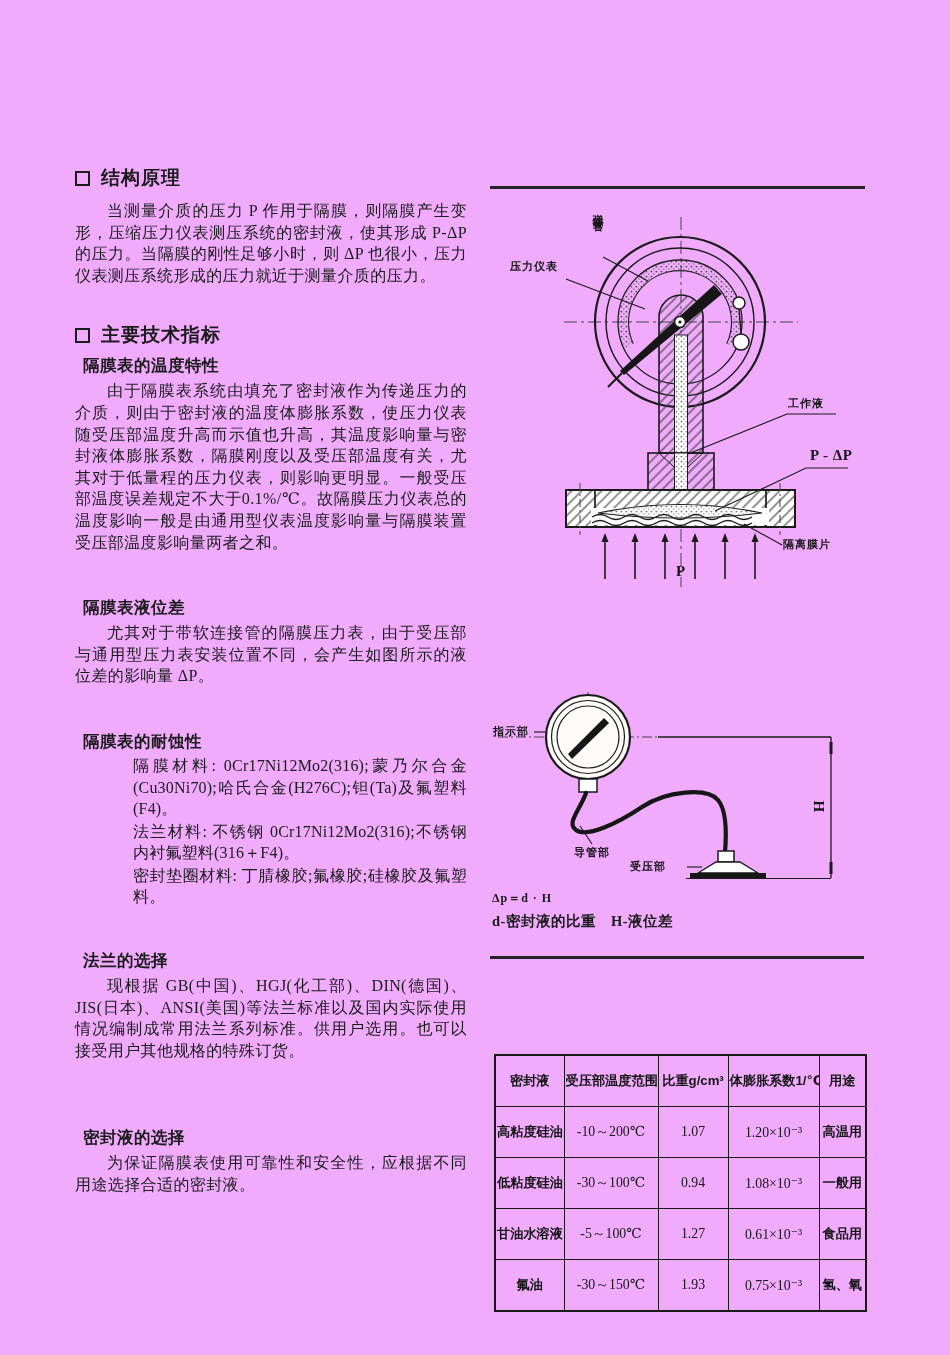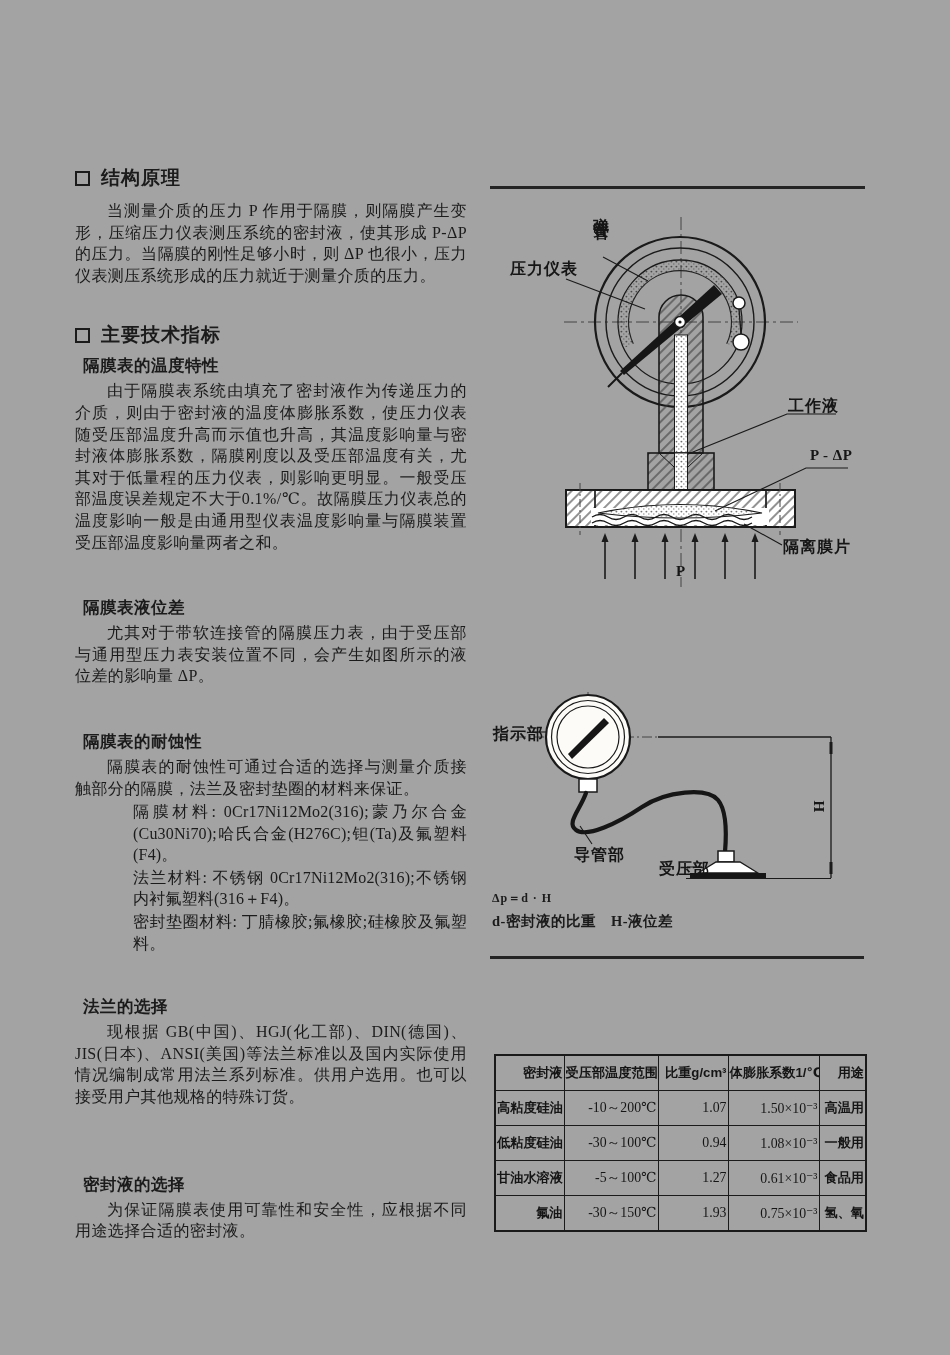--- a/index.html
+++ b/index.html
@@ -1,19 +1,19 @@
 <!DOCTYPE html>
 <html><head>
 <meta charset="utf-8">
 <style>
   * { margin:0; padding:0; box-sizing:border-box; }
   html,body { background:#e8e8e6; }
   #page {
     position:relative; width:950px; height:1355px;
-    background:#a3a3a3; color:#1b1b1b; overflow:hidden;
+    background:#f0abfc; color:#1b1b1b; overflow:hidden;
     font-family:"Liberation Serif","DejaVu Serif",serif;
   }
   
   #leftcol { position:absolute; left:75px; top:160px; width:392px; }
   .major-h {
     display:flex; align-items:center; gap:11px;
     font-family:"Liberation Sans","DejaVu Sans",sans-serif;
     font-weight:700; font-size:19px; letter-spacing:1px;
   }
   .sq { width:15px; height:15px; border:2.4px solid #1b1b1b; flex:0 0 auto; background:transparent; }
@@ -27,38 +27,38 @@
   }
   .body-p.indent { text-indent:2em; }
   .mat-line { font-size:16px; line-height:21.6px; margin-left:58px; text-align:justify; letter-spacing:0.2px; }
   
   .hrule { position:absolute; height:2.6px; background:#242424; }
   .diag { position:absolute; }
   .diag svg { position:absolute; left:0; top:0; }
   .dlabel {
     position:absolute;
     font-family:Liberation Mono, monospace;
-    font-weight:700; font-size:16px; letter-spacing:1px; white-space:nowrap;
+    font-weight:700; font-size:11px; letter-spacing:1px; white-space:nowrap;
     color:#161616;
   }
   .dlabel.vert { writing-mode:vertical-rl; letter-spacing:3px; }
   .dlabel.latin { font-family:"Liberation Serif","DejaVu Serif",serif; font-size:15px; letter-spacing:0.5px; }
   .rot90 { transform:rotate(90deg); transform-origin:center; }
   .formula { position:absolute; font-size:12px; font-weight:700; letter-spacing:1px; font-family:"Liberation Serif","DejaVu Serif",serif; }
   .legendline { position:absolute; font-size:14.5px; font-weight:600; letter-spacing:0.5px; font-family:"Liberation Serif","DejaVu Serif",serif; }
   
   #sealtable {
     position:absolute; left:494px; top:1054px; width:371px;
     border-collapse:collapse; table-layout:fixed;
     font-family:"Liberation Sans","DejaVu Sans",sans-serif;
     color:#151515;
   }
   #sealtable th, #sealtable td {
-    border:1.6px solid #1a1a1a; text-align:right; vertical-align:middle;
-    font-size:13.2px; padding:8px 1px; overflow:hidden; white-space:nowrap;
+    border:1.6px solid #1a1a1a; text-align:center; vertical-align:middle;
+    font-size:13.2px; padding:16px 1px; overflow:hidden; white-space:nowrap;
   }
   #sealtable { border:2.4px solid #1a1a1a; }
   #sealtable th { height:27px; font-weight:700; letter-spacing:0px; }
   #sealtable td { height:23px; }
   #sealtable td.cn { font-weight:700;margin-left:12px; }
   #sealtable td.num { font-family:"Liberation Serif","DejaVu Serif",serif; font-size:13.8px; }
 </style>
 </head>
 <body>
 
@@ -77,21 +77,20 @@
       <span>主要技术指标</span>
     </div>
 
     <div class="sub-h" style="margin-top:7px">隔膜表的温度特性</div>
     <p class="body-p indent" style="margin-top:3px">由于隔膜表系统由填充了密封液作为传递压力的介质，则由于密封液的温度体膨胀系数，使压力仪表随受压部温度升高而示值也升高，其温度影响量与密封液体膨胀系数，隔膜刚度以及受压部温度有关，尤其对于低量程的压力仪表，则影响更明显。一般受压部温度误差规定不大于0.1%/℃。故隔膜压力仪表总的温度影响一般是由通用型仪表温度影响量与隔膜装置受压部温度影响量两者之和。</p>
 
     <div class="sub-h" style="margin-top:44px">隔膜表液位差</div>
     <p class="body-p indent" style="margin-top:3px">尤其对于带软连接管的隔膜压力表，由于受压部与通用型压力表安装位置不同，会产生如图所示的液位差的影响量 ΔP。</p>
 
     <div class="sub-h" style="margin-top:44px">隔膜表的耐蚀性</div>
-    <p class="body-p indent" style="margin-top:3px">隔膜表的耐蚀性可通过合适的选择与测量介质接触部分的隔膜，法兰及密封垫圈的材料来保证。</p>
     <div class="mat-line" style="margin-top:2px">隔膜材料: 0Cr17Ni12Mo2(316);蒙乃尔合金(Cu30Ni70);哈氏合金(H276C);钽(Ta)及氟塑料(F4)。</div>
     <div class="mat-line" style="margin-top:1px">法兰材料: 不锈钢 0Cr17Ni12Mo2(316);不锈钢内衬氟塑料(316＋F4)。</div>
     <div class="mat-line" style="margin-top:1px">密封垫圈材料: 丁腈橡胶;氟橡胶;硅橡胶及氟塑料。</div>
 
     <div class="sub-h" style="margin-top:42px">法兰的选择</div>
     <p class="body-p indent" style="margin-top:3px">现根据 GB(中国)、HGJ(化工部)、DIN(德国)、JIS(日本)、ANSI(美国)等法兰标准以及国内实际使用情况编制成常用法兰系列标准。供用户选用。也可以接受用户其他规格的特殊订货。</p>
 
     <div class="sub-h" style="margin-top:66px">密封液的选择</div>
     <p class="body-p indent" style="margin-top:3px">为保证隔膜表使用可靠性和安全性，应根据不同用途选择合适的密封液。</p>
   </div>
@@ -211,21 +210,21 @@
       <rect x="339.5" y="172" width="3" height="12" fill="#1a1a1a"></rect>
 
       <g stroke="#1a1a1a" stroke-width="1.1" fill="none">
         <path d="M44,42 H57"></path>
         <path d="M102,154 L90,136"></path>
         <path d="M197,177 H212"></path>
       </g>
     </svg>
     <div class="dlabel" style="left:3px;  top:34px;">指示部</div>
     <div class="dlabel" style="left:84px; top:155px;">导管部</div>
-    <div class="dlabel" style="left:169px; top:169px;">受压部</div>
+    <div class="dlabel" style="left:140px; top:169px;">受压部</div>
     <div class="dlabel latin rot90" style="left:322px; top:108px; font-weight:700;">H</div>
     <div class="formula" style="left:2px; top:200px;">Δp＝d · H</div>
     <div class="legendline" style="left:2px; top:222px;">d-密封液的比重　H-液位差</div>
   </div>
 
   <div class="hrule" style="left:490px; top:956px; width:374px;"></div>
 
   <table id="sealtable">
     <colgroup>
       <col style="width:69px">
@@ -241,21 +240,21 @@
         <th>比重g/cm³</th>
         <th>体膨胀系数1/℃</th>
         <th>用途</th>
       </tr>
     </thead>
     <tbody>
       <tr>
         <td class="cn">高粘度硅油</td>
         <td class="num">-10～200℃</td>
         <td class="num">1.07</td>
-        <td class="num">1.50×10⁻³</td>
+        <td class="num">1.20×10⁻³</td>
         <td class="cn">高温用</td>
       </tr>
       <tr>
         <td class="cn">低粘度硅油</td>
         <td class="num">-30～100℃</td>
         <td class="num">0.94</td>
         <td class="num">1.08×10⁻³</td>
         <td class="cn">一般用</td>
       </tr>
       <tr>

